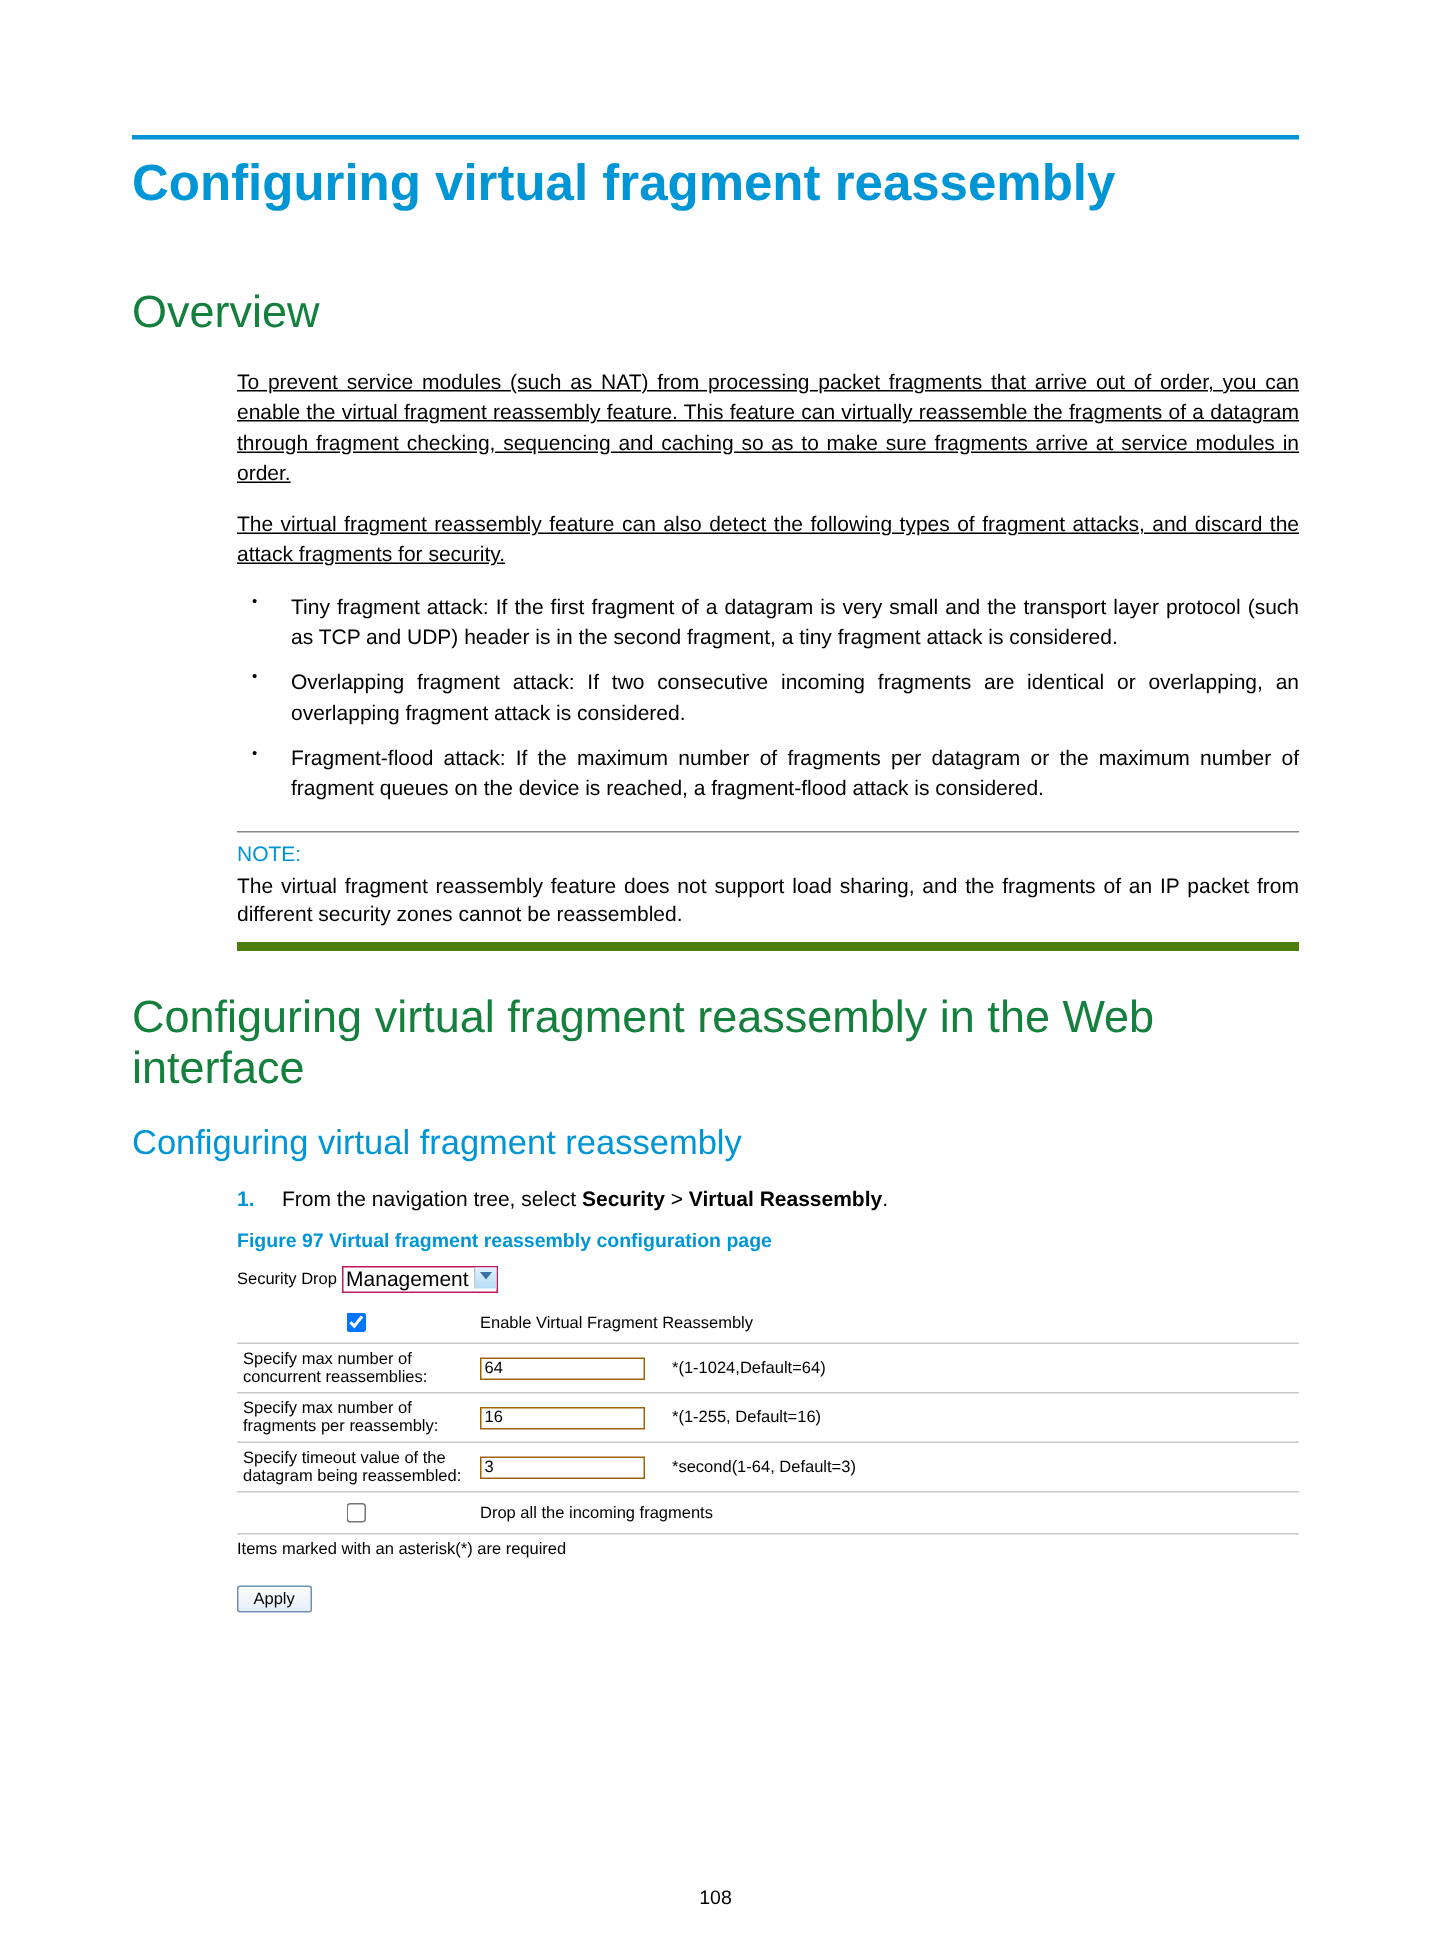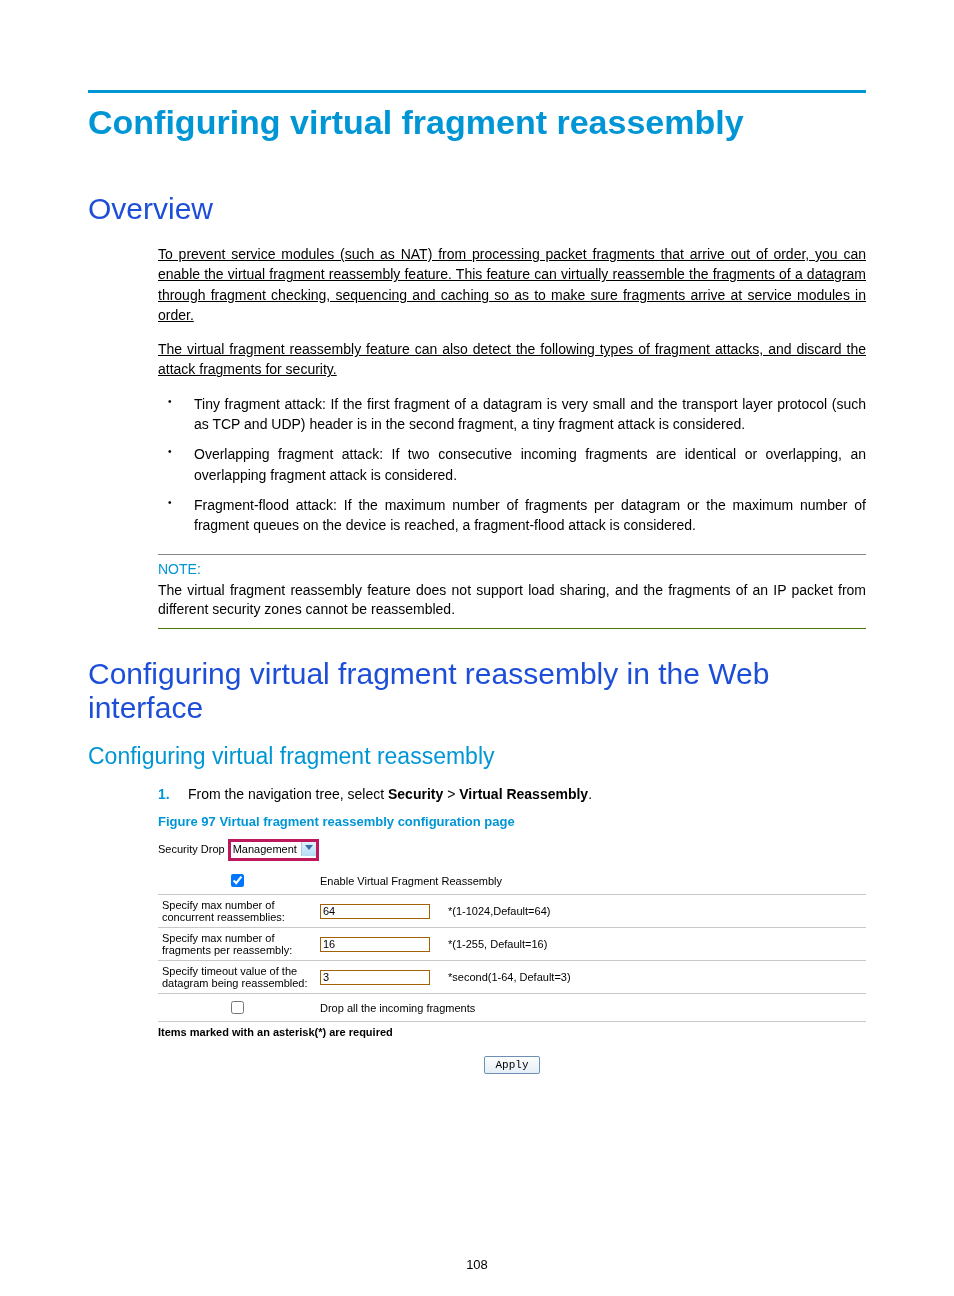--- a/index.html
+++ b/index.html
@@ -24,21 +24,21 @@
     font-family: "Futura", "Trebuchet MS", Arial, sans-serif;
     font-weight: bold;
     color: #0096d6;
     font-size: 34px;
     margin: 0 0 50px 0;
     letter-spacing: 0px;
   }
   h2.section {
     font-family: "Futura", "Trebuchet MS", Arial, sans-serif;
     font-weight: normal;
-    color: #1d4ed8;
+    color: #15803d;
     font-size: 30px;
     margin: 0 0 18px 0;
   }
   h3.subsection {
     font-family: "Futura", "Trebuchet MS", Arial, sans-serif;
     font-weight: normal;
     color: #0096d6;
     font-size: 23px;
     margin: 18px 0 14px 0;
   }
@@ -70,21 +70,21 @@
   ul.bullets li::before {
     content: "•";
     position: absolute;
     left: 10px;
     top: 1px;
     color: #000;
     font-size: 10px;
   }
   .note-box {
     border-top: 1px solid #888;
-    border-bottom: 1px solid #4d7c0f;
+    border-bottom: 6px solid #4d7c0f;
     padding: 6px 0 8px 0;
     margin: 4px 0 28px 0;
   }
   .note-label {
     font-family: "Futura", "Trebuchet MS", Arial, sans-serif;
     color: #0096d6;
     font-size: 14px;
     margin-bottom: 4px;
   }
   .note-text {
@@ -127,25 +127,25 @@
   .form-wrap {
     font-family: Arial, sans-serif;
     font-size: 11px;
     color: #000;
   }
   .sec-zone-row {
     padding: 2px 0 6px 0;
   }
   .fake-select {
     display: inline-block;
-    border: 3px solid #be185d;
+    border: 1px solid #be185d;
     background: #fff;
     height: 16px;
     line-height: 14px;
-    font-size: 11px;
+    font-size: 14px;
     padding: 0 0 0 2px;
     vertical-align: middle;
   }
   .fake-select .sel-text {
     display: inline-block;
     padding-right: 4px;
   }
   .fake-select .sel-btn {
     display: inline-block;
     width: 14px;
@@ -173,26 +173,24 @@
     border: 1px solid #a16207;
     height: 15px;
     width: 110px;
     font-size: 11px;
     padding: 0 2px;
     box-sizing: border-box;
   }
   .footer-note {
     font-size: 11px;
     padding: 4px 0;
-    font-weight: bold;
   }
   .apply-wrap {
-    text-align: center;
+    text-align: left;
     padding: 14px 0 0 0;
-    font-family: Liberation Mono, monospace;
   }
   .apply-btn {
     display: inline-block;
     border: 1px solid #6e8fb3;
     background: linear-gradient(#fdfdfd,#e5eef7);
     padding: 2px 10px;
     font-size: 11px;
     border-radius: 2px;
   }
   .page-num {

